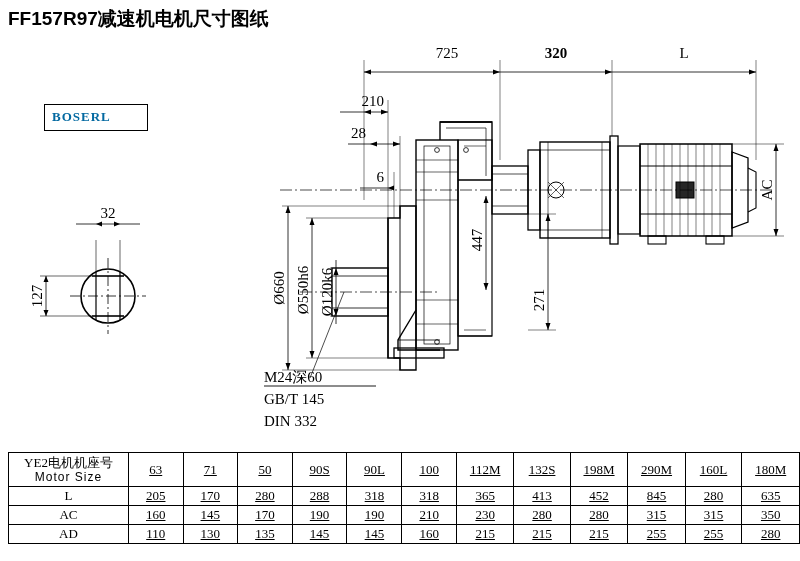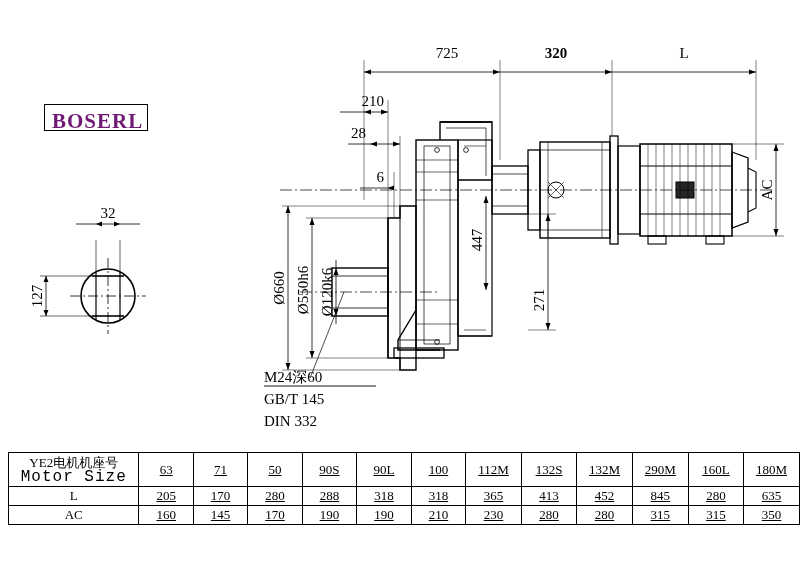--- a/index.html
+++ b/index.html
@@ -38,22 +38,22 @@
     height: 27px;
     border: 1.5px solid #000;
     box-sizing: border-box;
   }
   .logo-text {
     position: absolute;
     left: 52px;
     top: 109px;
     font-family: "Liberation Serif", serif;
     font-weight: bold;
-    font-size: 21px;
-    color: #701a75;
+    font-size: 13px;
+    color: #0369a1;
     letter-spacing: 1px;
   }
   svg.draw {
     position: absolute;
     left: 0;
     top: 0;
     width: 800px;
     height: 561px;
   }
   
@@ -62,21 +62,21 @@
     left: 8px;
     top: 452px;
     border-collapse: collapse;
     font-family: "Liberation Serif", serif;
     font-size: 13px;
   }
   .spec-table td {
     border: 1px solid #000;
     text-align: center;
     height: 19px;
-    padding: 0 4px;
+    padding: 0 12px;
     box-sizing: border-box;
     margin-left: 32px;
   }
   .spec-table td.rowhead {
     width: 140px;
     text-align: center;
   }
   .spec-table td.col {
     width: 58px;
     text-decoration: underline;
@@ -84,38 +84,39 @@
   .spec-table tr.head td {
     height: 34px;
     line-height: 15px;
   }
   .head-cn {
     display: block;
     font-size: 13px;
   }
   .head-en {
     display: block;
-    font-size: 16px;
-    font-family: Liberation Mono, monospace;
+    font-size: 12px;
+    font-family: Liberation Sans, sans-serif;
     letter-spacing: 1px;
   }
   .dimtext {
     font-family: "Liberation Serif", serif;
     font-size: 15px;
   }
   .labeltext {
     font-family: "Liberation Serif", serif;
     font-size: 15px;
   }
 </style>
 </head>
 <body>
 
 <div id="page">
 
+  <div class="title">FF157R97减速机电机尺寸图纸</div>
 
   <div class="logo-box"></div>
   <div class="logo-text">BOSERL</div>
 
   <svg class="draw" viewBox="0 0 800 561" xmlns="http://www.w3.org/2000/svg">
     <g stroke="#000" fill="none" stroke-width="1">
 
       <g>
 
         <circle cx="108" cy="296" r="27" stroke-width="1.6"></circle>
@@ -360,21 +361,21 @@
           <span class="head-en">Motor Size</span>
         </td>
         <td class="col">63</td>
         <td class="col">71</td>
         <td class="col">50</td>
         <td class="col">90S</td>
         <td class="col">90L</td>
         <td class="col">100</td>
         <td class="col">112M</td>
         <td class="col">132S</td>
-        <td class="col">132M</td>
+        <td class="col">198M</td>
         <td class="col">290M</td>
         <td class="col">160L</td>
         <td class="col">180M</td>
       </tr>
       <tr>
         <td class="rowhead">L</td>
         <td class="col">205</td>
         <td class="col">170</td>
         <td class="col">280</td>
         <td class="col">288</td>
@@ -395,16 +396,31 @@
         <td class="col">190</td>
         <td class="col">190</td>
         <td class="col">210</td>
         <td class="col">230</td>
         <td class="col">280</td>
         <td class="col">280</td>
         <td class="col">315</td>
         <td class="col">315</td>
         <td class="col">350</td>
       </tr>
+      <tr>
+        <td class="rowhead">AD</td>
+        <td class="col">110</td>
+        <td class="col">130</td>
+        <td class="col">135</td>
+        <td class="col">145</td>
+        <td class="col">145</td>
+        <td class="col">160</td>
+        <td class="col">215</td>
+        <td class="col">215</td>
+        <td class="col">215</td>
+        <td class="col">255</td>
+        <td class="col">255</td>
+        <td class="col">280</td>
+      </tr>
     </tbody>
   </table>
 
 </div>
 
 </body></html>

